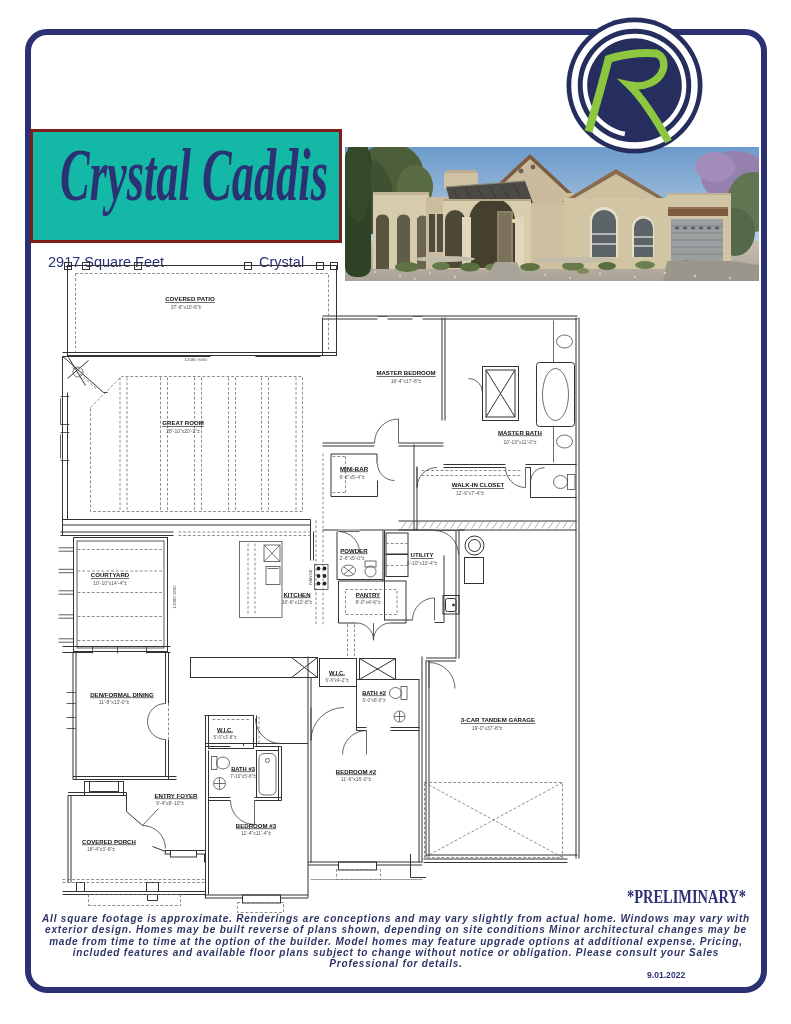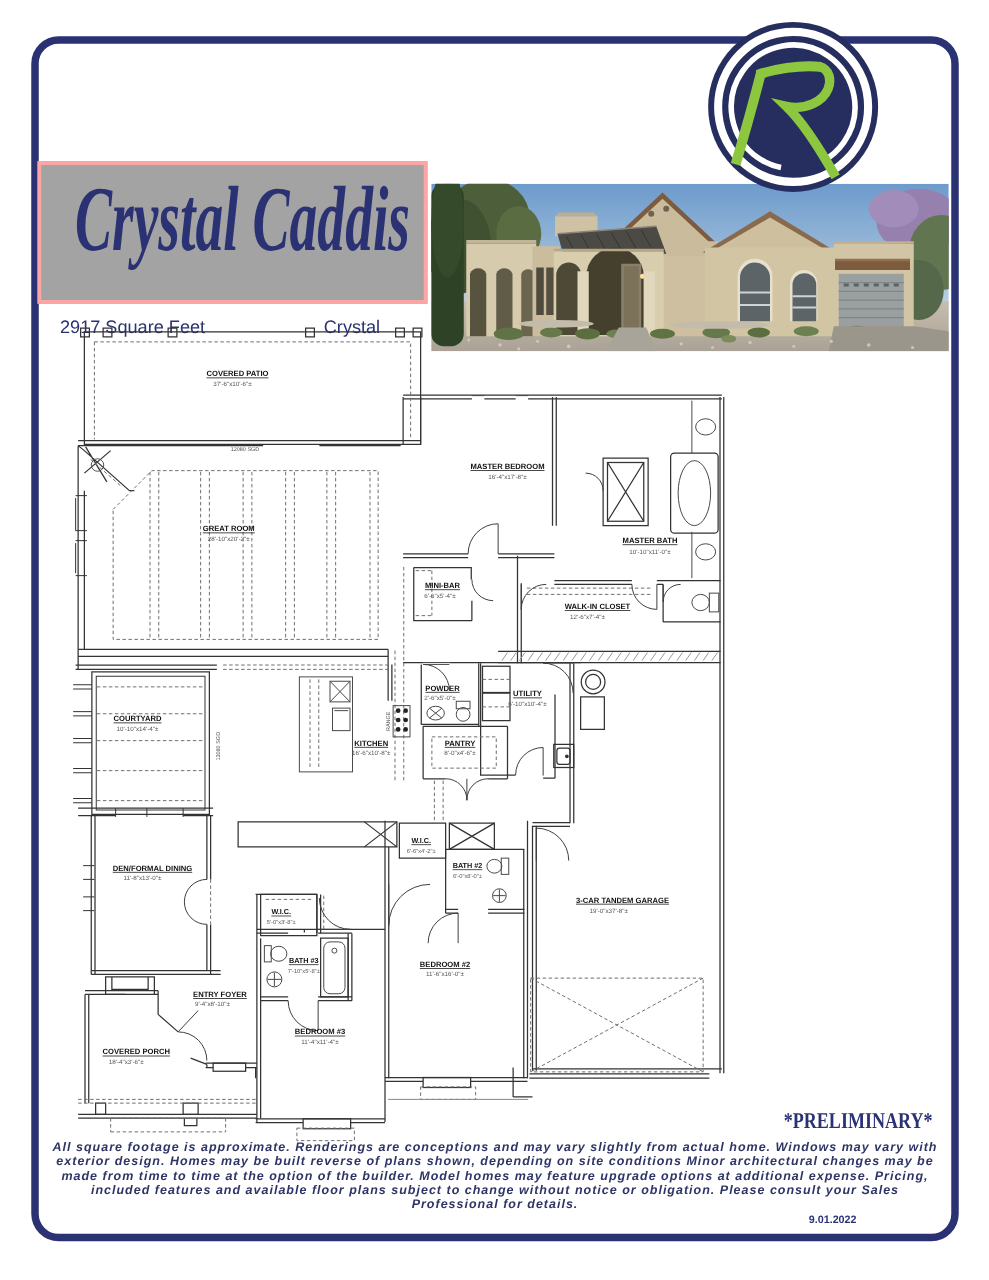--- a/index.html
+++ b/index.html
@@ -1,18 +1,18 @@
 <!DOCTYPE html>
 <html><head>
 <meta charset="utf-8">
 <style>
 html,body{margin:0;padding:0;}
 body{width:791px;height:1024px;position:relative;background:#ffffff;font-family:"Liberation Sans",sans-serif;overflow:hidden;}
 .frame{position:absolute;left:25px;top:29px;width:730px;height:952px;border:6px solid #2b3274;border-radius:22px;}
-.titlebox{position:absolute;left:30px;top:129px;width:306px;height:108px;border:3px solid #fca5a5;background:#a3a3a3;}
+.titlebox{position:absolute;left:30px;top:129px;width:306px;height:108px;border:3px solid #7f1d1d;background:#14b8a6;}
 .sub{position:absolute;top:88px;color:#2b3274;font-size:14.5px;margin-top:34px;}
 .disc{position:absolute;left:36px;top:913px;width:720px;text-align:center;color:#2e3566;font-size:10px;font-weight:bold;letter-spacing:0.8px;line-height:11.3px;font-style:italic;}
 .datex{position:absolute;left:647px;top:970px;color:#2b3274;font-size:8.6px;font-weight:bold;}
 svg{position:absolute;}
 </style>
 </head>
 <body>
 <div class="frame"></div>
 
 <div class="titlebox">

